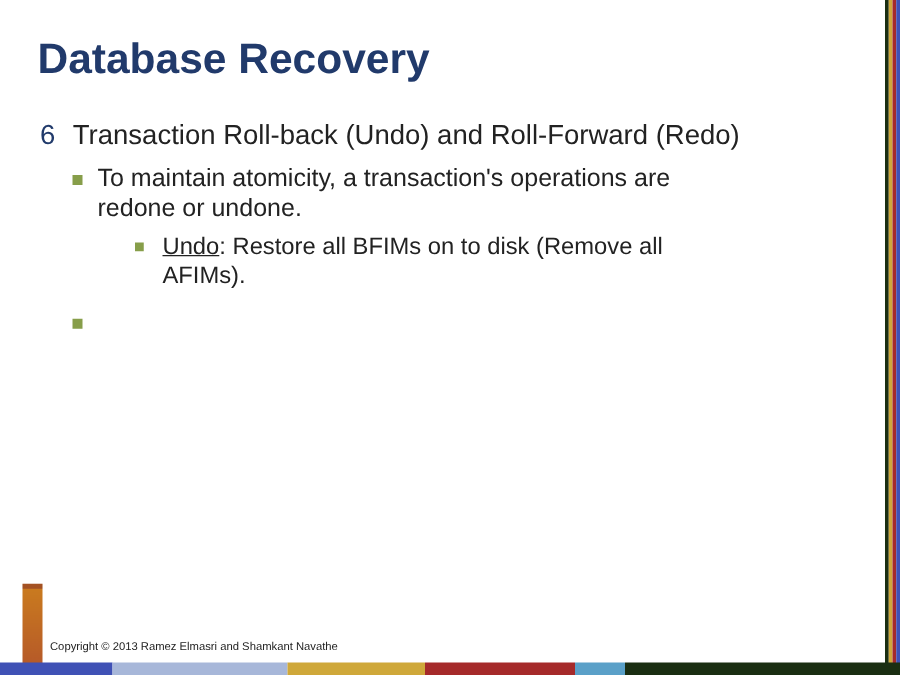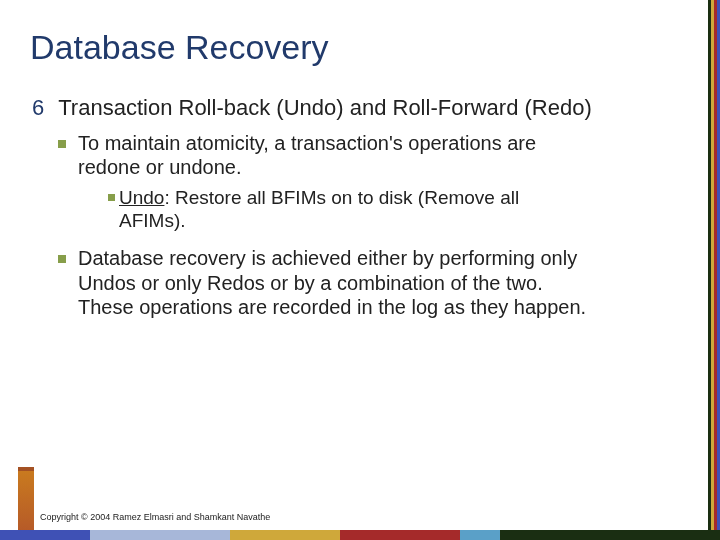--- a/index.html
+++ b/index.html
@@ -13,31 +13,31 @@
   .edge-b{position:absolute;left:0;bottom:0;width:720px;height:10px;display:flex}
   .edge-b div{height:100%}
   .eb1{width:90px;background:#3f51b5}
   .eb2{width:140px;background:#a7b7d9}
   .eb3{width:110px;background:#cfa83a}
   .eb4{width:120px;background:#a52a2a}
   .eb5{width:40px;background:#5aa0c8}
   .eb6{flex:1;background:#1a2e12}
   .accent{position:absolute;left:18px;bottom:9px;width:16px;height:60px;background:linear-gradient(#c97a1f,#b65a28);border-top:4px solid rgba(0,0,0,.1)}
   .slide{position:absolute;inset:0;padding:28px 48px 70px 30px;box-sizing:border-box}
-  h1{margin:0 0 28px 0;font-size:34px;font-weight:400;color:#213a6b}
+  h1{margin:0 0 28px 0;font-size:34px;font-weight:700;color:#213a6b}
   .num-item{display:flex;gap:14px;margin:0 0 6px 2px}
   .num{font-size:22px;color:#213a6b}
   .num-body{font-size:22px;line-height:1.18;color:#222;max-width:560px}
   .num-body b{font-weight:400}
   ul{list-style:none;margin:10px 0 0 28px;padding:0}
   ul.lvl1>li{display:flex;gap:12px;margin:8px 0}
   .sq{width:8px;height:8px;background:#879e4a;margin-top:9px;flex-shrink:0}
   .lvl1-text{font-size:20px;line-height:1.22;color:#222;max-width:520px}
   ul.lvl2{margin:6px 0 6px 30px}
-  ul.lvl2>li{display:flex;gap:4px;margin:4px 0}
+  ul.lvl2>li{display:flex;gap:15px;margin:4px 0}
   .sq2{width:7px;height:7px;background:#879e4a;margin-top:8px;flex-shrink:0}
   .lvl2-text{font-size:19px;line-height:1.22;color:#222;max-width:470px}
   .u{text-decoration:underline}
   .copyright{position:absolute;left:40px;bottom:18px;font-size:9px;color:#222}
 </style>
 </head>
 <body>
 
 <div class="slide">
 
@@ -58,27 +58,26 @@
         <ul class="lvl2">
           <li>
             <span class="sq2"></span>
             <div class="lvl2-text"><span class="u">Undo</span><span>: Restore all BFIMs on to disk (Remove all AFIMs).</span></div>
           </li>
         </ul>
       </div>
     </li>
     <li>
       <span class="sq"></span>
-      <div class="lvl1-text">Database recovery is achieved either by performing only Undos or only Redos or by a combination of the two. These operations are recorded in the log as they happen.</div>
     </li>
   </ul>
 
 </div>
 
-<div class="copyright">Copyright © 2004 Ramez Elmasri and Shamkant Navathe</div>
+<div class="copyright">Copyright © 2013 Ramez Elmasri and Shamkant Navathe</div>
 
 <div class="accent"></div>
 
 <div class="edge-r">
   <div class="er1"></div>
     <div class="er2"></div>
     <div class="er3"></div>
     <div class="er4"></div>
 </div>
 <div class="edge-b">

